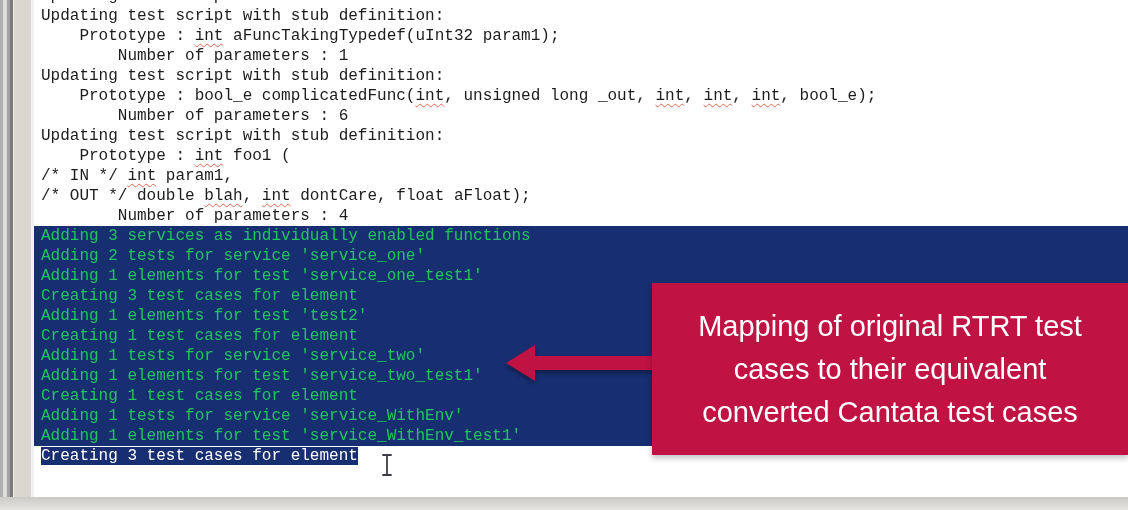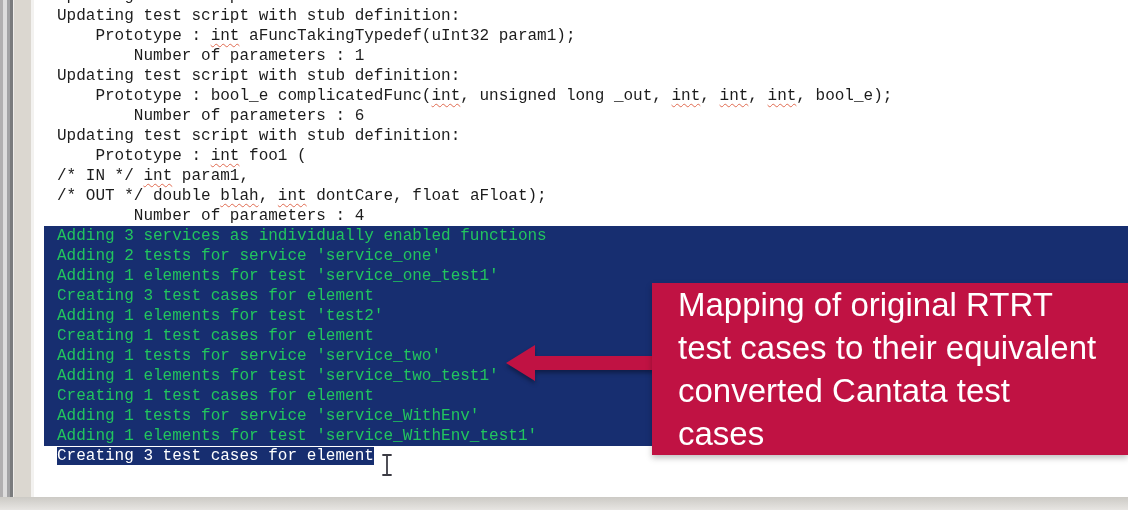--- a/index.html
+++ b/index.html
@@ -15,39 +15,39 @@
   .g4{position:absolute;left:10px;top:0;width:3px;height:100%;background:#7a7b7d;}
   .g5{position:absolute;left:13px;top:0;width:18px;height:100%;background:#dbd7d0;
       border-left:1px solid #efedea;}
   .g6{position:absolute;left:31px;top:0;width:3px;height:100%;background:#f3f2f0;
       border-right:1px solid #d0cec9;}
 
   
   .console{position:absolute;left:34px;top:0;right:0;height:497px;background:#ffffff;
            overflow:hidden;}
   .lines{position:absolute;left:0;top:-14px;right:0;}
-  .console-line{height:20px;line-height:20px;white-space:pre;padding-left:13px;
+  .console-line{height:20px;line-height:20px;white-space:pre;padding-left:7px;
                 font-family:"Liberation Mono","DejaVu Sans Mono",monospace;
-                font-size:16px;color:#1c1c1c;margin-left:10px;}
+                font-size:16px;color:#1c1c1c;}
   .console-line.selected{background:#172e70;color:#22c55e;}
   .partial-sel{background:#172e70;color:#ffffff;}
   .squiggle{text-decoration:underline;text-decoration-style:wavy;
             text-decoration-color:#e06a50;text-decoration-thickness:1px;
             text-underline-offset:3px;}
 
   
   .bottom-bar{position:absolute;left:0;right:0;bottom:0;height:13px;
               background:linear-gradient(#cccac5,#e7e5e2);z-index:6;}
 
   
   .callout{position:absolute;left:652px;top:283px;width:476px;height:172px;
            background:#c01243;z-index:4;display:flex;align-items:center;
            justify-content:center;box-shadow:0 3px 6px rgba(0,0,0,0.25);
            box-sizing:border-box;padding:0 26px;}
-  .callout-text{color:#ffffff;font-size:33px;line-height:43px;}
+  .callout-text{color:#ffffff;font-size:29px;line-height:43px;text-align:center;}
   .arrow{position:absolute;left:506px;top:344px;z-index:4;
          filter:drop-shadow(0 3px 2px rgba(0,0,0,0.35));}
 
   
   .ibeam{position:absolute;left:379px;top:453px;z-index:7;}
 </style>
 </head>
 <body>
 
 <div class="stage">

